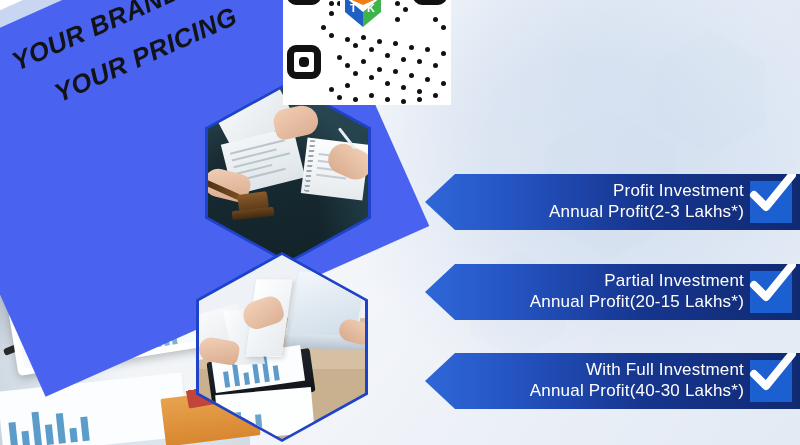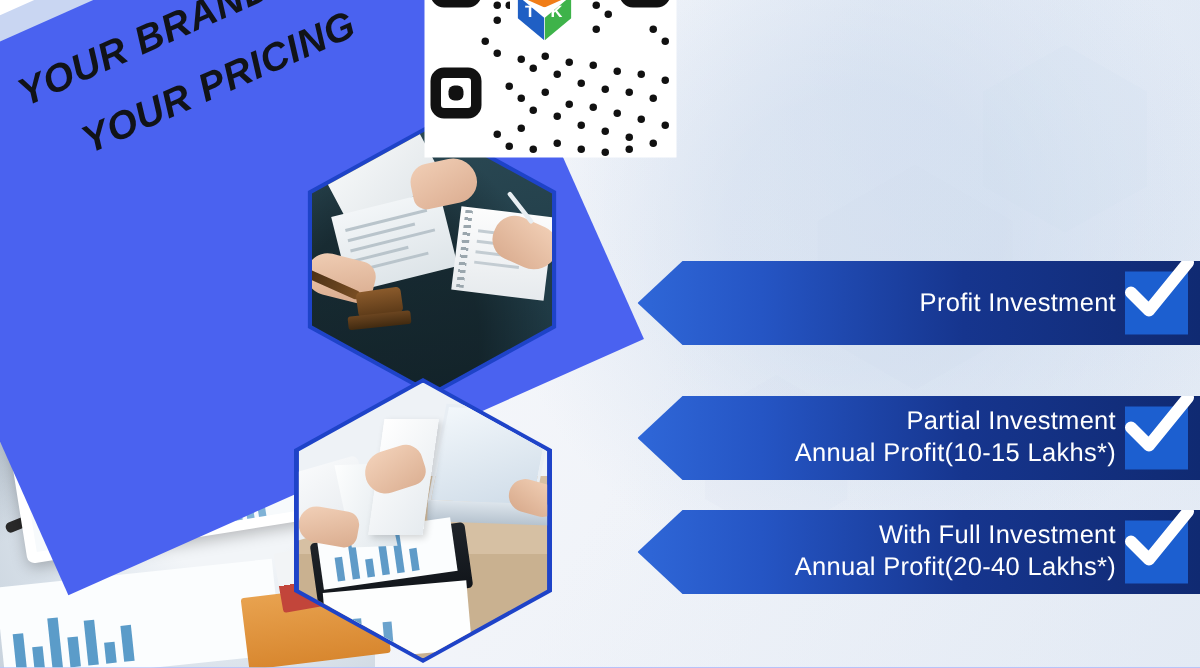--- a/index.html
+++ b/index.html
@@ -283,21 +283,21 @@
   
   .offer {
     position:absolute; right: 0; height: 56px; width: 375px;
     background: linear-gradient(90deg, #2f67d8 0%, #2555c4 22%, #16358e 58%, #102a72 100%);
     clip-path: polygon(30px 0, 100% 0, 100% 100%, 30px 100%, 0 50%);
     display:flex; align-items:center; justify-content:flex-end;
     padding-right: 8px;
   }
   .offer-1 { top: 174px; }
   .offer-2 { top: 264px; }
-  .offer-3 { top: 340px; }
+  .offer-3 { top: 353px; }
   .offer-text {
     color:#ffffff; text-align:right; line-height: 1.22;
     font-size: 17px; font-weight: 400; letter-spacing:.2px;
     margin-right: 6px;
   }
   .offer-text .l1 { display:block; }
   .offer-text .l2 { display:block; }
   .check-box {
     position:relative; width: 42px; height: 42px; flex: 0 0 42px;
     background: #1c5fd0;
@@ -484,44 +484,45 @@
         <span class="lb">T</span>
         <span class="lr">K</span>
       </div>
     </div>
   </div>
 
 
   <div class="offer offer-1">
     <div class="offer-text">
       <span class="l1">Profit Investment</span>
+      <span class="l2">Annual Profit(2-3 Lakhs*)</span>
     </div>
     <div class="check-box">
       <svg class="check-mark" viewBox="0 0 48 48">
         <path d="M6 26 L18 38 L44 6" fill="none" stroke="#ffffff" stroke-width="8" stroke-linecap="round" stroke-linejoin="round"></path>
       </svg>
     </div>
   </div>
 
   <div class="offer offer-2">
     <div class="offer-text">
       <span class="l1">Partial Investment</span>
-      <span class="l2">Annual Profit(10-15 Lakhs*)</span>
+      <span class="l2">Annual Profit(20-15 Lakhs*)</span>
     </div>
     <div class="check-box">
       <svg class="check-mark" viewBox="0 0 48 48">
         <path d="M6 26 L18 38 L44 6" fill="none" stroke="#ffffff" stroke-width="8" stroke-linecap="round" stroke-linejoin="round"></path>
       </svg>
     </div>
   </div>
 
   <div class="offer offer-3">
     <div class="offer-text">
       <span class="l1">With Full Investment</span>
-      <span class="l2">Annual Profit(20-40 Lakhs*)</span>
+      <span class="l2">Annual Profit(40-30 Lakhs*)</span>
     </div>
     <div class="check-box">
       <svg class="check-mark" viewBox="0 0 48 48">
         <path d="M6 26 L18 38 L44 6" fill="none" stroke="#ffffff" stroke-width="8" stroke-linecap="round" stroke-linejoin="round"></path>
       </svg>
     </div>
   </div>
 
 </div>
 

